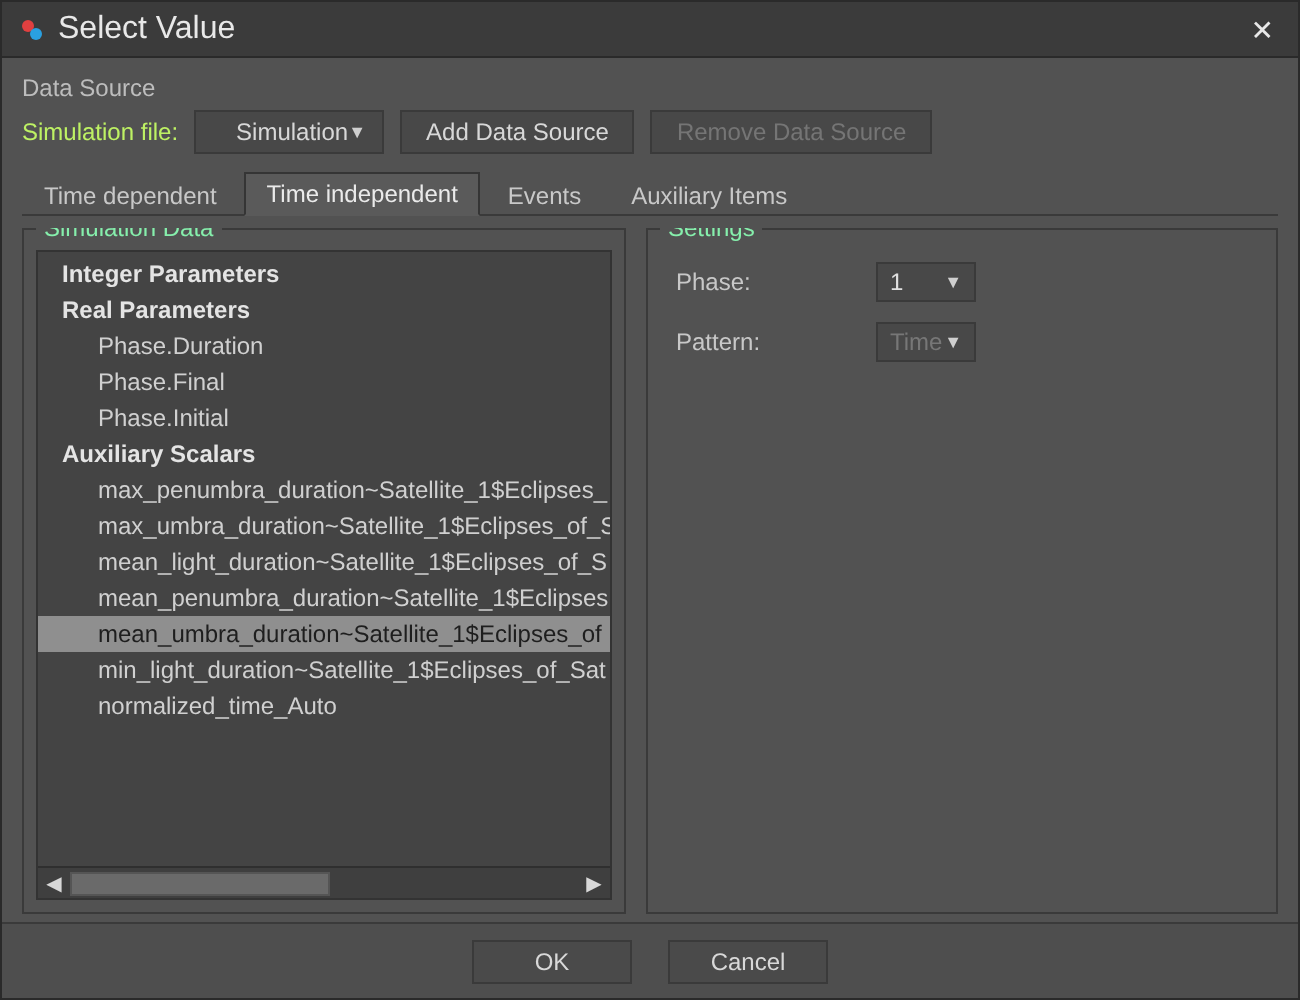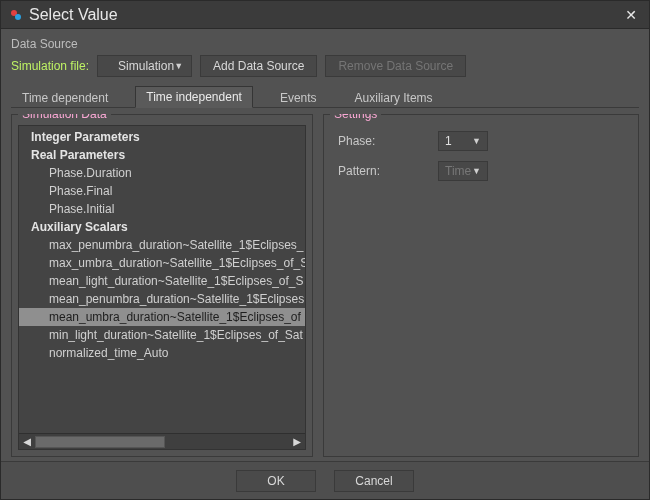--- a/index.html
+++ b/index.html
@@ -68,21 +68,21 @@
     padding: 0 12px;
   }
   .btn.disabled {
     color: #757575;
     cursor: default;
   }
   .tabs {
     display: flex; align-items: flex-end;
     border-bottom: 1px solid #3a3a3a;
     margin-bottom: 6px;
-    gap: 16px;
+    gap: 3px;
   }
   .tab {
     padding: 3px 10px;
     color: #c8c8c8;
     border: 1px solid transparent;
     border-bottom: none;
     cursor: pointer;
     font-size: 12px;
     position: relative;
     top: 1px;
@@ -99,21 +99,21 @@
   .groupbox {
     border: 1px solid #3a3a3a;
     position: relative;
     padding: 10px 6px 6px 6px;
     display: flex; flex-direction: column;
   }
   .groupbox .legend {
     position: absolute; top: -8px; left: 6px;
     background: #525252;
     padding: 0 4px;
-    color: #f9a8d4;
+    color: #86efac;
     font-size: 12px;
   }
   .left-box { width: 302px; }
   .right-box { flex: 1; }
   .tree-wrap {
     flex: 1;
     background: #444444;
     border: 1px solid #333;
     overflow: hidden;
     display: flex; flex-direction: column;

